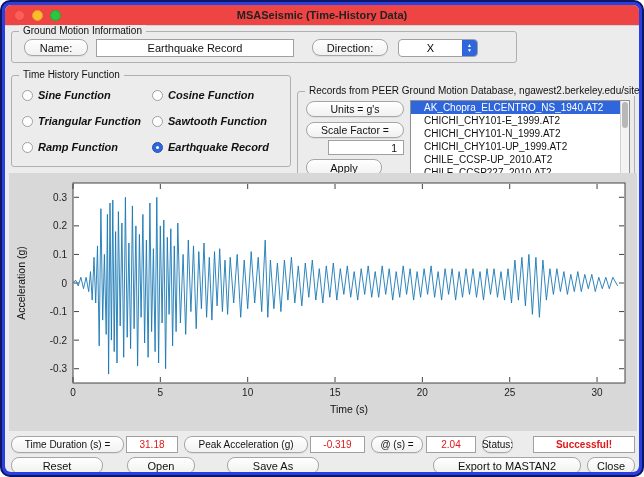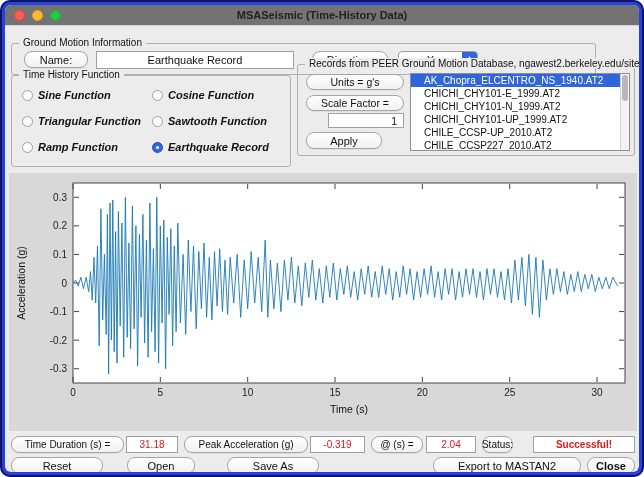--- a/index.html
+++ b/index.html
@@ -2,42 +2,42 @@
 <html style="--accent: #2f66db; --red: #e01818; --trace: #1878b4;"><head>
 <meta charset="utf-8">
 <style>
   :root { --accent:#2f66db; --red:#e01818; --trace:#1878b4; }
   * { box-sizing:border-box; margin:0; padding:0; }
   body { background:#fff; font-family:"Liberation Sans", sans-serif; }
   .frame { width:644px; height:477px; border:2px solid #0d1665; border-radius:10px;
            padding:3px; background:#2a3fe0; }
   .win { width:100%; height:100%; background:#ececec; border-radius:6px; overflow:hidden; position:relative; }
   .titlebar { height:21px; border-bottom:1px solid #d2d2d2; position:relative;
-              display:flex; align-items:center; background:#737373; }
+              display:flex; align-items:center; background:#ef4444; }
   .lights { display:flex; gap:7px; padding-left:9px; z-index:2; }
   .light { width:11px; height:11px; border-radius:50%; display:inline-block; cursor:default; }
   .light.red { background:#ff5e57; border:1px solid #e0443e; }
   .light.yellow { background:#febb2e; border:1px solid #dfa023; }
   .light.green { background:#28c73f; border:1px solid #1dad31; }
   .title { position:absolute; left:0; right:0; text-align:center; font-size:11px; font-weight:bold; color:#222; }
   .content { position:absolute; top:22px; left:0; right:0; bottom:0; }
 
   .group { position:absolute; border:1px solid #b0b0b0; border-radius:3px; }
   .group-label { position:absolute; top:-7px; left:7px; background:#ececec; padding:0 4px;
                  font-size:10px; color:#111; white-space:nowrap; }
 
   .btn { position:absolute; display:flex; align-items:center; justify-content:center;
          background:linear-gradient(#ffffff,#f1f1f1); border:1px solid #a6a6a6; border-radius:8px;
          font-size:11px; color:#111; box-shadow:0 1px 0 rgba(0,0,0,.06); white-space:nowrap; }
   .field { position:absolute; background:#fff; border:1px solid #a0a0a0;
            display:flex; align-items:center; justify-content:center; font-size:11px; color:#111; }
   .redval { color:var(--red); }
 
   
-  .gm { left:6px; top:16px; width:585px; height:32px; }
+  .gm { left:6px; top:4px; width:506px; height:32px; }
   .name-label { left:12px; top:7px; width:64px; height:17px; }
   .name-field { left:84px; top:7px; width:198px; height:18px; }
   .dir-label  { left:300px; top:7px; width:76px; height:17px; }
   .combo { position:absolute; left:386px; top:7px; width:80px; height:18px; background:#fff;
            border:1px solid #a0a0a0; border-radius:4px; display:flex; align-items:center; }
   .combo-val { flex:1; text-align:center; font-size:11px; }
   .stepper { width:15px; height:100%; background:var(--accent); border-radius:0 3px 3px 0;
              display:flex; flex-direction:column; align-items:center; justify-content:center; color:#fff; }
   .stepper span { font-size:5px; line-height:5px; }
 
@@ -47,21 +47,21 @@
                 display:grid; grid-template-columns:130px 1fr; row-gap:14px;font-style:italic; }
   .radio-row { display:flex; align-items:center; gap:5px; cursor:default; }
   .radio { width:11px; height:11px; border-radius:50%; background:#fff; border:1px solid #9f9f9f;
            position:relative; flex:none; }
   .radio.sel { background:var(--accent); border-color:#2450b8; }
   .radio.sel::after { content:""; position:absolute; left:3px; top:3px; width:3px; height:3px;
                       border-radius:50%; background:#fff; }
   .radio-label { font-size:11px; font-weight:bold; color:#111; white-space:nowrap; }
 
   
-  .rec { left:292px; top:37px; width:338px; height:92px; }
+  .rec { left:292px; top:64px; width:338px; height:92px; }
   .units-btn { left:8px; top:9px; width:98px; height:16px; font-size:10.5px; }
   .scale-btn { left:8px; top:30px; width:98px; height:16px; font-size:10.5px; }
   .scale-field { left:30px; top:48px; width:76px; height:15px; justify-content:flex-end; padding-right:6px; font-size:10.5px; }
   .apply-btn { left:8px; top:67px; width:76px; height:17px; }
   .reclist { position:absolute; left:112px; top:8px; width:220px; height:78px; background:#fff;
              border:1px solid #8f8f8f; overflow:hidden; }
   .list-rows { position:absolute; left:0; top:0; right:9px; }
   .list-row { height:13px; line-height:13px; font-size:10px; padding:0 13px; color:#111;
               white-space:nowrap; overflow:hidden; }
   .list-row.selected { background:var(--accent); color:#fff; }
@@ -83,21 +83,21 @@
   .at-field { left:421px; top:409px; width:50px; }
   .st-label { left:477px; top:409px; width:31px; }
   .st-field { left:528px; top:409px; width:102px; font-weight:bold; }
 
   
   .brow .btn { height:17px; top:430px; font-size:11px; }
   .reset-btn { left:6px; width:92px; }
   .open-btn { left:122px; width:68px; }
   .save-btn { left:222px; width:92px; }
   .export-btn { left:428px; width:148px; }
-  .close-btn { left:582px; width:48px;font-weight:bold; }
+  .close-btn { left:582px; width:48px; }
 </style>
 </head>
 <body>
 
 <div class="frame">
   <div class="win">
 
     <div class="titlebar">
       <div class="lights">
         <span class="light red"></span>

